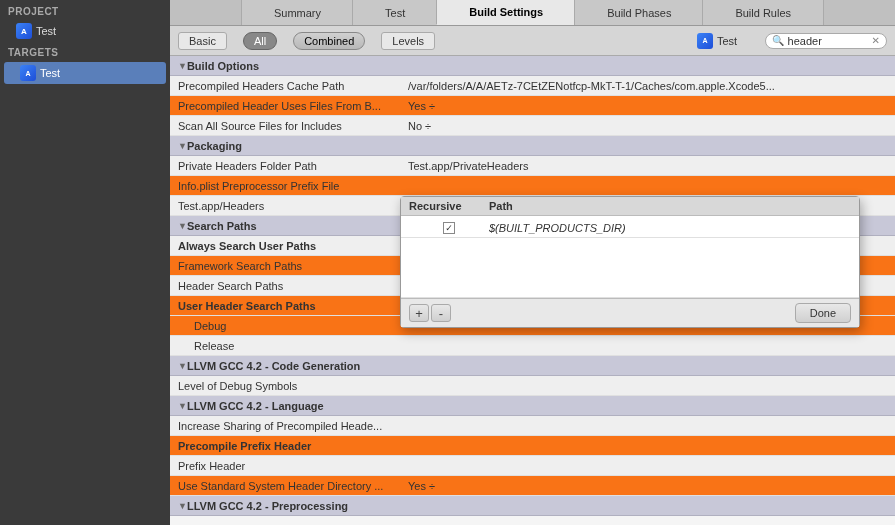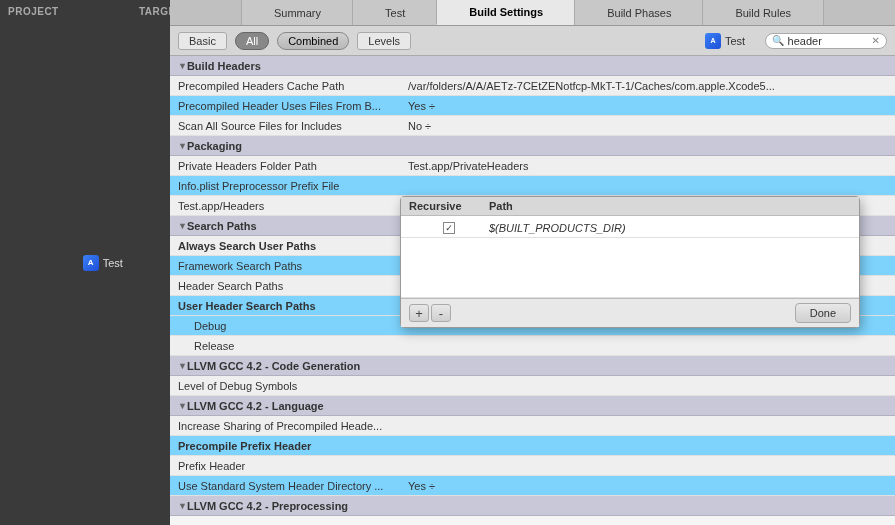--- a/index.html
+++ b/index.html
@@ -12,21 +12,21 @@
       overflow: hidden;
       display: flex;
     }
 
     
     .sidebar {
       width: 170px;
       background: #3a3a3a;
       height: 525px;
       display: flex;
-      flex-direction: row;
+      flex-direction: column;
       flex-shrink: 0;
     }
     .sidebar-project-section {
       padding: 6px 8px 4px 8px;
       color: #aaa;
       font-size: 10px;
       font-weight: bold;
       letter-spacing: 0.5px;
       text-transform: uppercase;
     }
@@ -109,21 +109,21 @@
       border-bottom: 1px solid #e8e8e8;
     }
 
     
     .filter-bar {
       display: flex;
       align-items: center;
       background: #d6d6d6;
       border-bottom: 1px solid #aaa;
       padding: 4px 8px;
-      gap: 8px;
+      gap: 16px;
       height: 30px;
     }
     .filter-btn {
       padding: 2px 10px;
       font-size: 11px;
       background: #e8e8e8;
       border: 1px solid #aaa;
       border-radius: 3px;
       cursor: pointer;
       color: #333;
@@ -189,21 +189,21 @@
       flex: 1;
       overflow-y: auto;
       background: #f5f5f5;
     }
     .settings-row {
       display: flex;
       align-items: center;
       padding: 2px 8px;
       border-bottom: 1px solid #e0e0e0;
       min-height: 20px;
-      background: #7dd3fc;
+      background: #f97316;
     }
     .settings-row:nth-child(even) {
       background: #efefef;
     }
     .settings-row.section-header {
       background: #c8c8d8;
       font-weight: bold;
       color: #333;
       font-size: 11px;
       padding: 2px 8px;
@@ -410,21 +410,21 @@
       <span>Test</span>
     </div>
     <div class="search-box">
       <span class="search-icon">🔍</span>
       <input class="search-input" type="text" value="header" style="">
       <span class="search-clear">✕</span>
     </div>
   </div>
 
   <div class="settings-table" id="settings-container">
-  <div class="settings-row section-header">Build Headers</div>
+  <div class="settings-row section-header">Build Options</div>
       <div class="settings-row">
         <span class="settings-key">Precompiled Headers Cache Path</span>
         <span class="settings-value">/var/folders/A/A/AETz-7CEtZENotfcp-MkT-T-1/Caches/com.apple.Xcode5...</span>
       </div>
       <div class="settings-row">
         <span class="settings-key">Precompiled Header Uses Files From B...</span>
         <span class="settings-value">Yes ÷</span>
       </div>
       <div class="settings-row">
         <span class="settings-key">Scan All Source Files for Includes</span>

